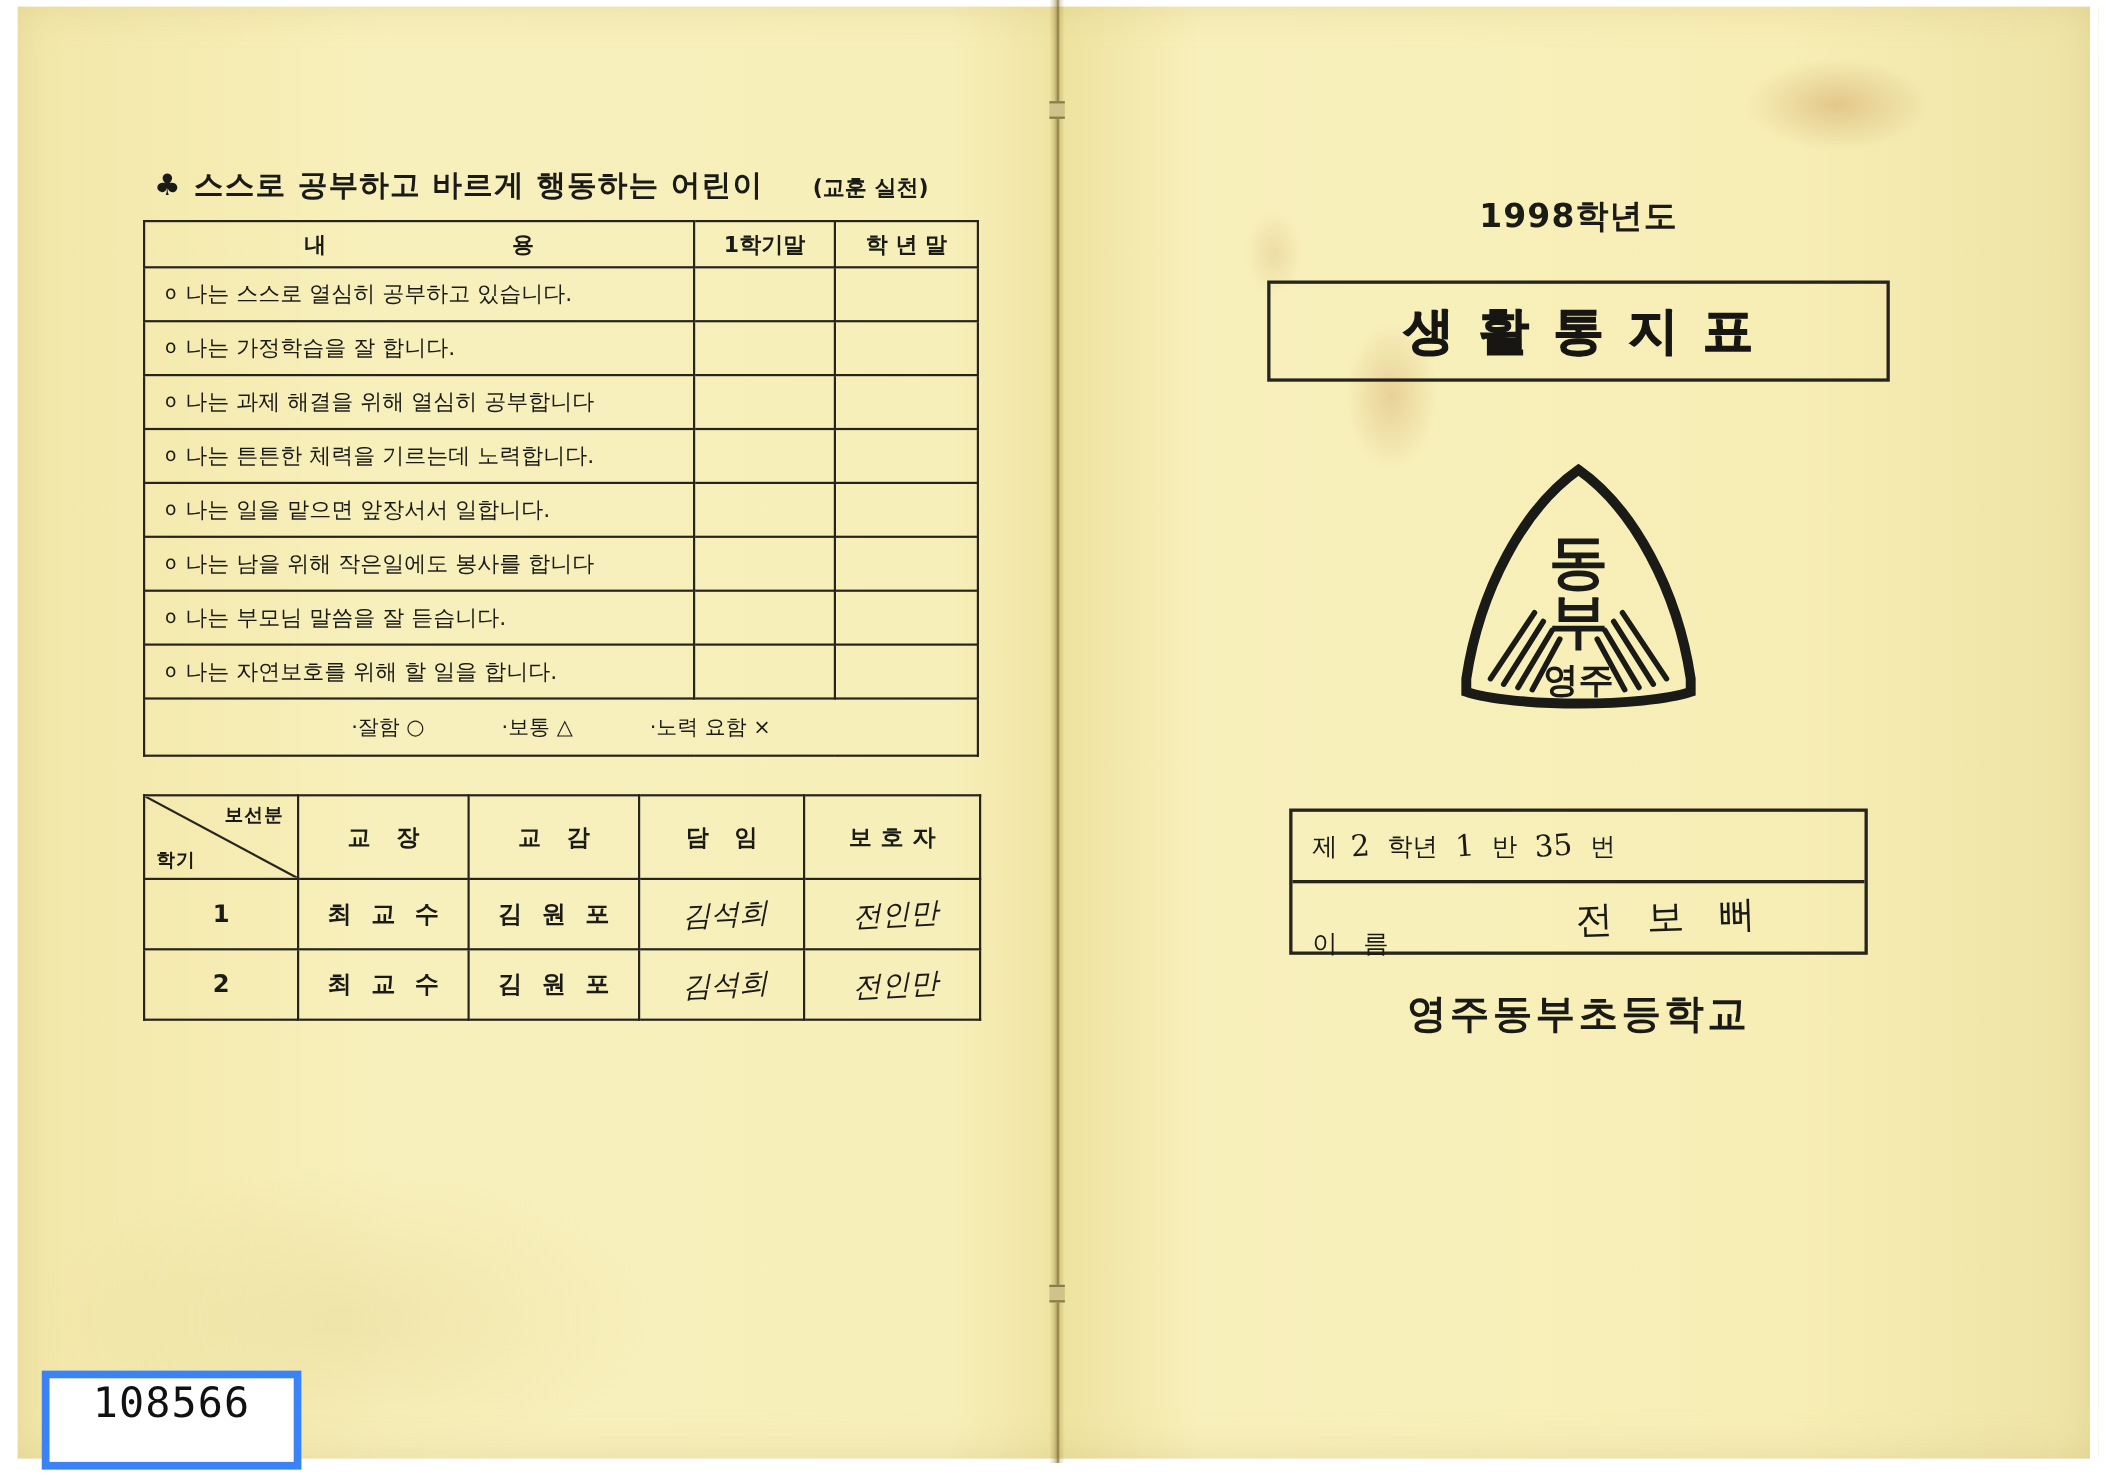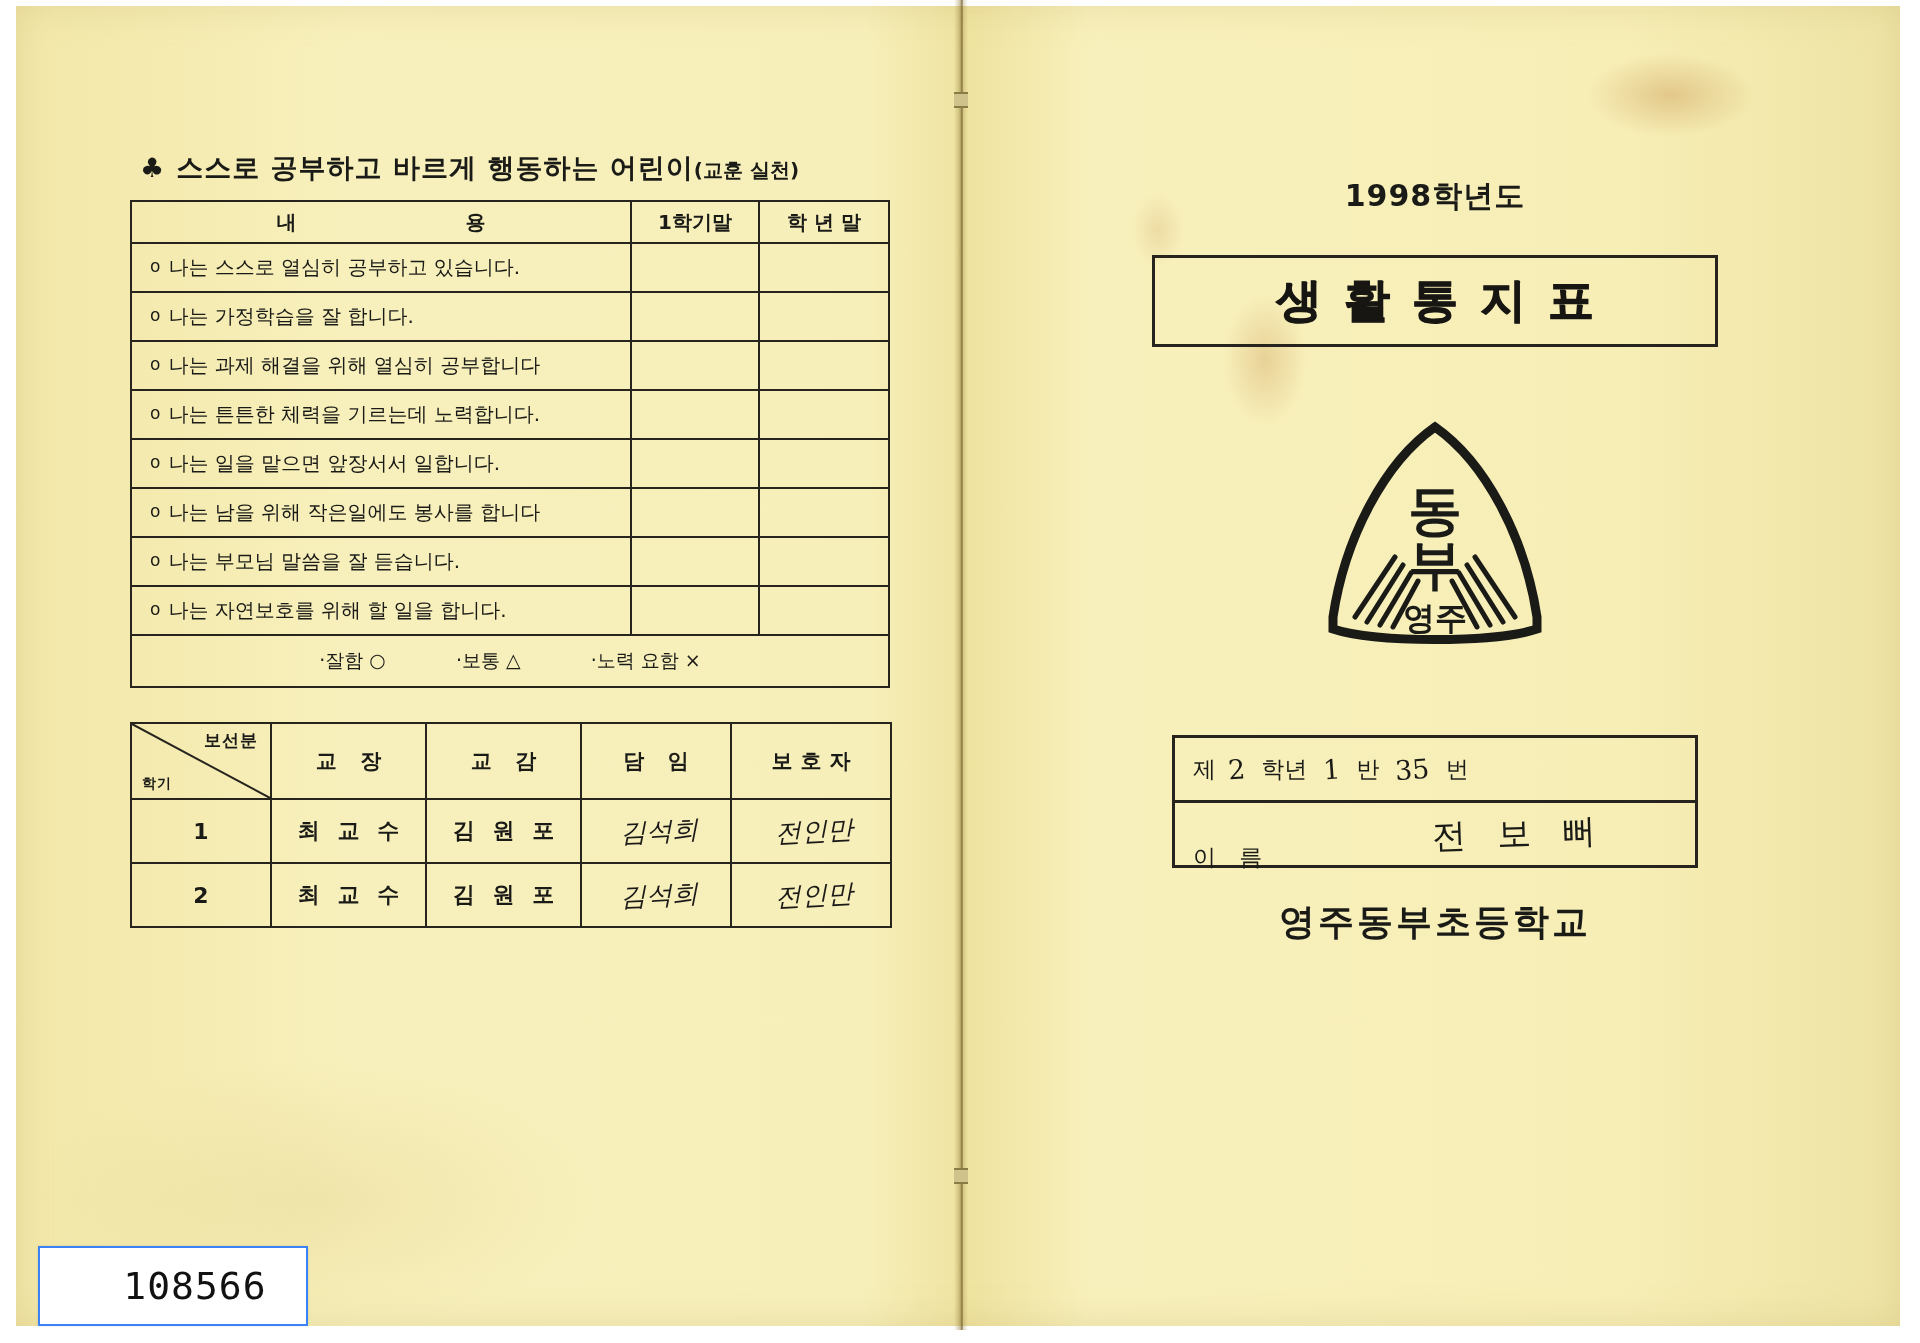--- a/index.html
+++ b/index.html
@@ -101,20 +101,21 @@
   .motto-main {
     font-size: 27px;
     font-weight: bold;
     letter-spacing: 1px;
     color: #1a1a17;
   }
   .motto-sub {
     font-size: 20px;
     font-weight: bold;
     color: #1a1a17;
+    margin-left: 45px;
   }
 
   table.doc {
     border-collapse: collapse;
     table-layout: fixed;
     color: #1a1a17;
   }
   table.doc td, table.doc th {
     border: 2px solid #26241d;
     padding: 0;
@@ -201,21 +202,21 @@
     position: absolute;
     right: 12px;
     top: 5px;
     font-size: 17px;
     letter-spacing: 1px;
   }
   #sign-table th.diag .lbl-bot {
     position: absolute;
     left: 10px;
     bottom: 5px;
-    font-size: 14px;
+    font-size: 17px;
     letter-spacing: 1px;
     text-align: right;
   }
   #sign-table td {
     height: 62px;
     text-align: center;
     font-size: 22px;
     font-weight: bold;
     letter-spacing: 5px;
     text-indent: 5px;
@@ -335,26 +336,25 @@
   }
 
   
   .label-sticker {
     position: absolute;
     left: 38px;
     top: 1246px;
     width: 222px;
     height: 76px;
     background: #ffffff;
-    border: 2px solid #3b82f6;
+    border: 7px solid #3b82f6;
     display: flex;
-    align-items: center;
+    align-items: flex-start;
     justify-content: center;
     box-shadow: 0 0 2px rgba(0,0,0,.12);
-    padding-left: 44px;
   }
   .label-sticker .code {
     font-family: "DejaVu Sans Mono", "Liberation Mono", monospace;
     font-size: 38px;
     color: #111;
     letter-spacing: 1px;
   }
 </style>
 </head>
 <body>

